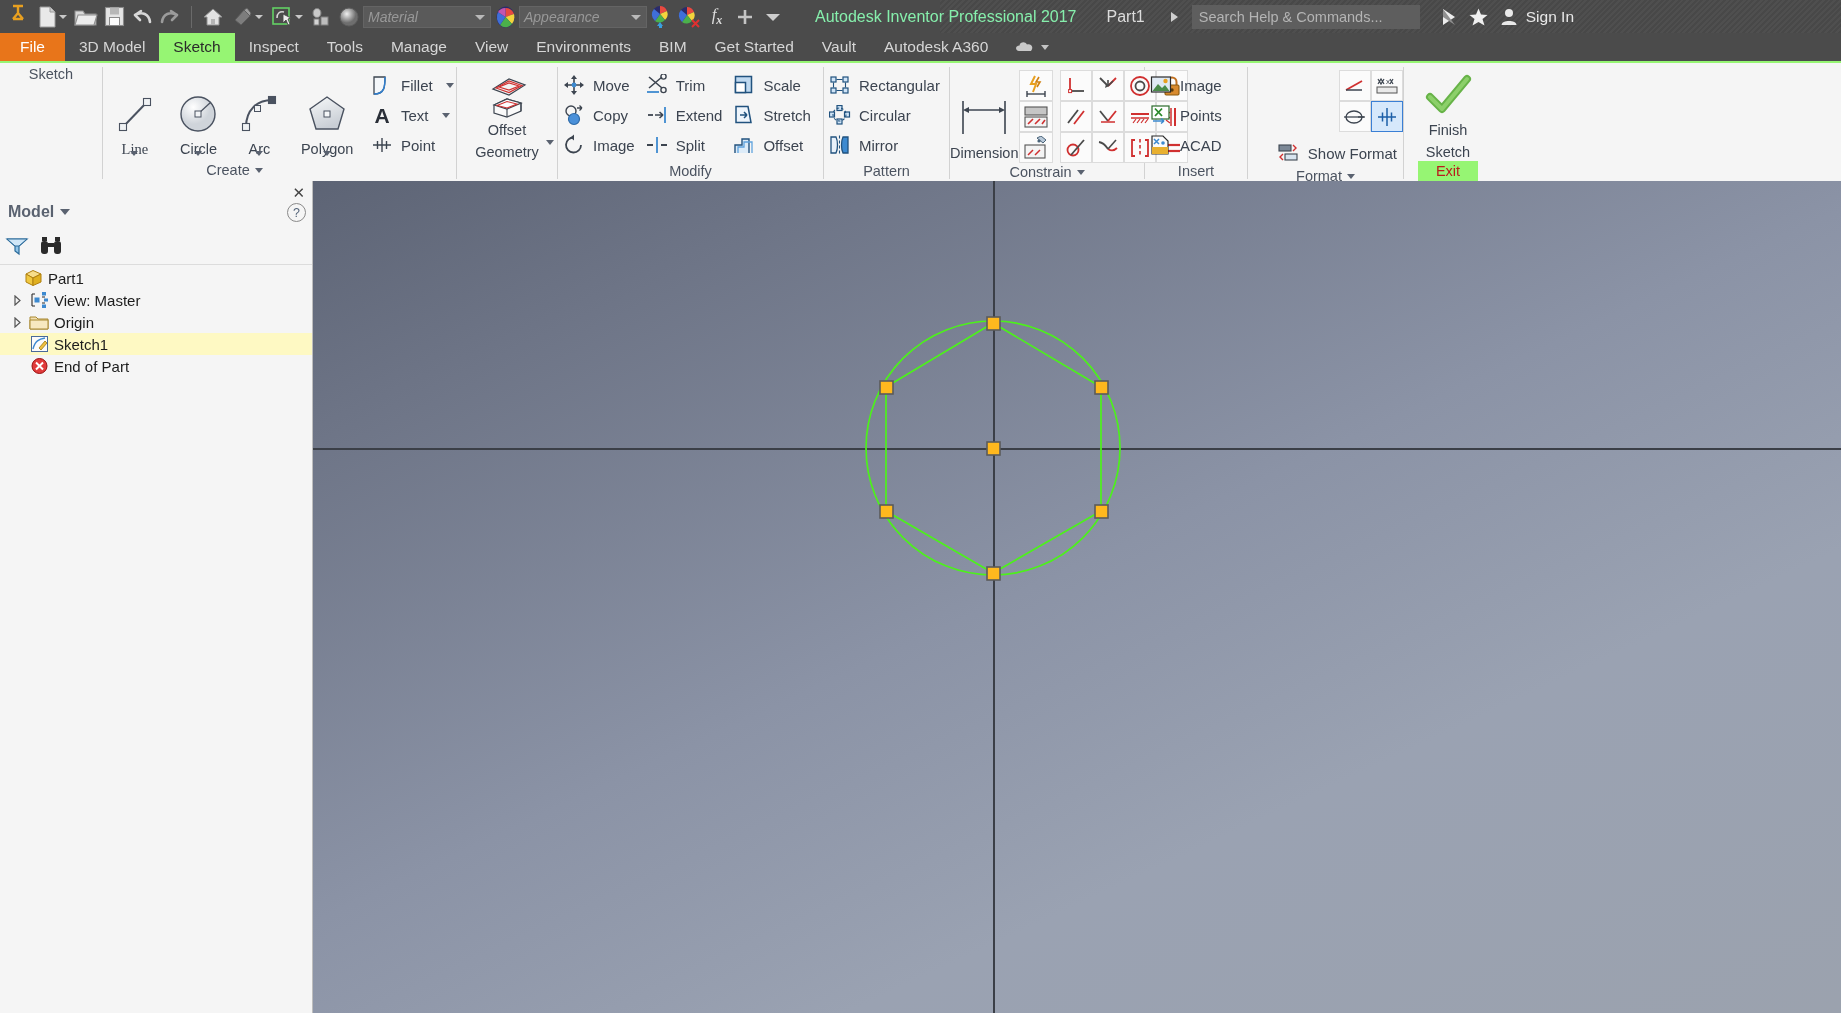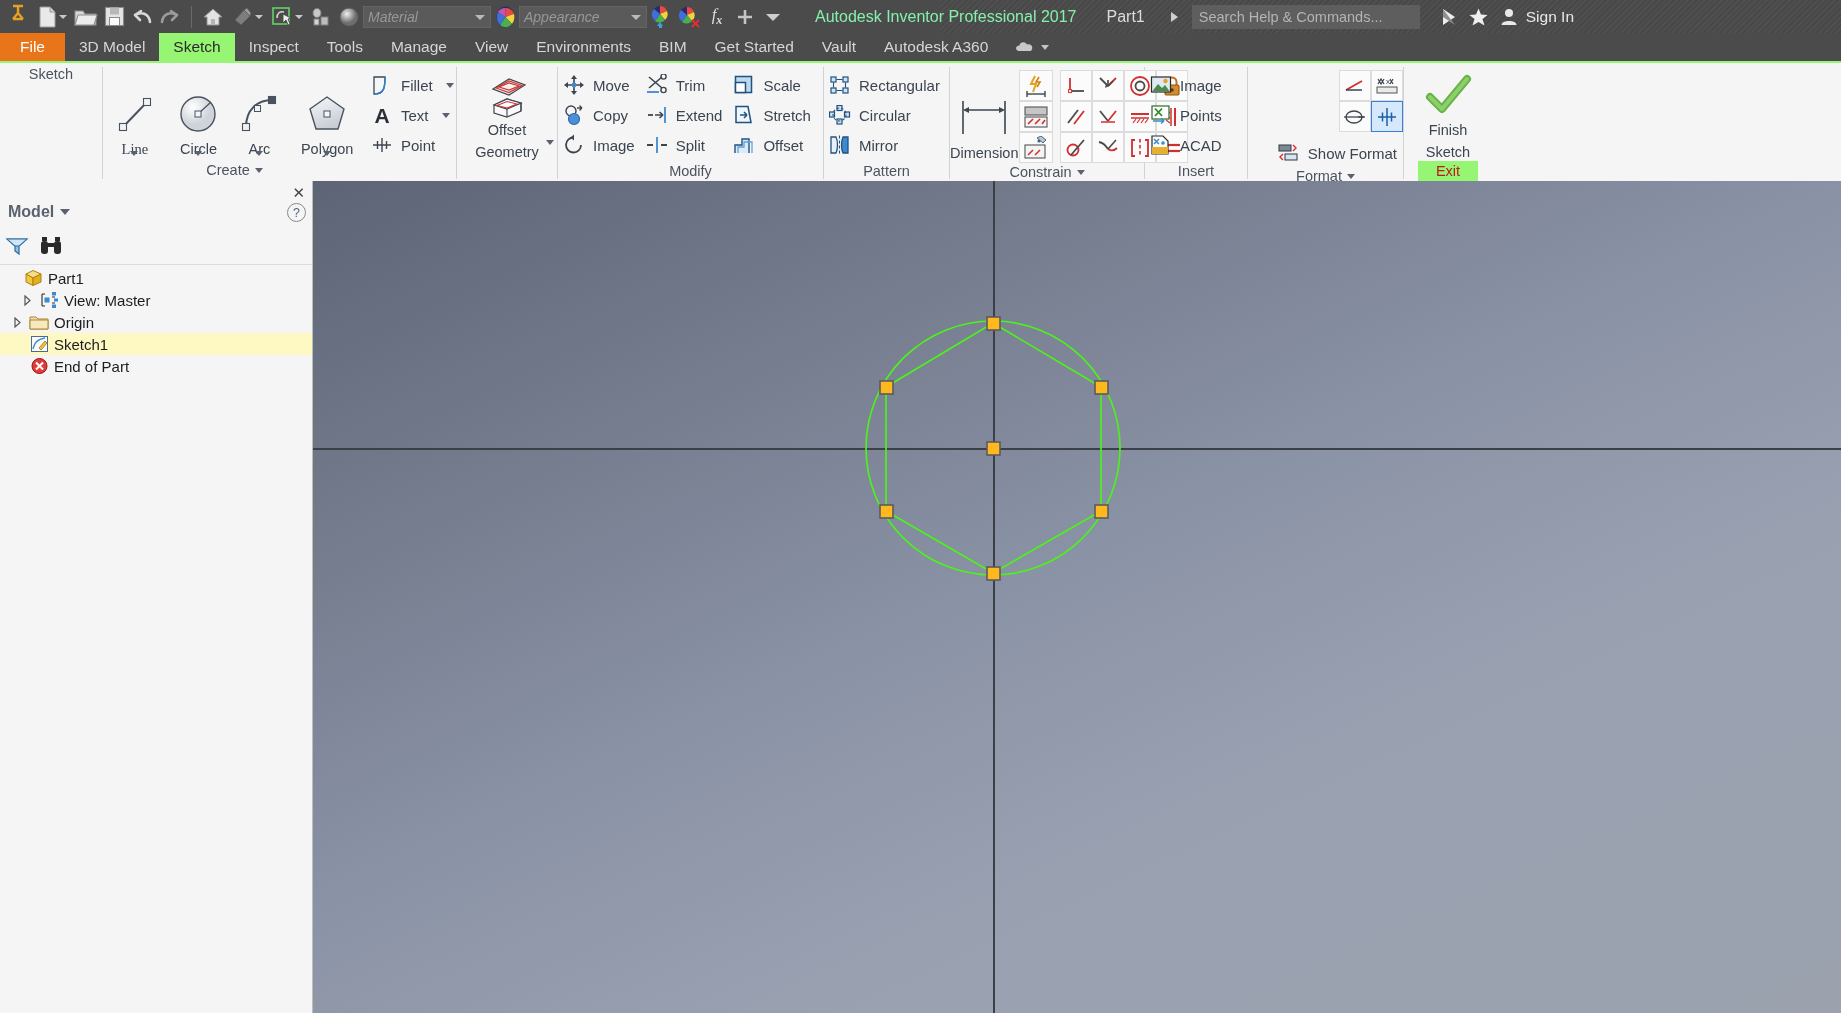--- a/index.html
+++ b/index.html
@@ -939,21 +939,21 @@
       <span class="tn-icon">
         <svg width="19" height="18" viewBox="0 0 19 18">
           <path d="M2 5 L9 1.5 L17 5 L9 9 Z" fill="#f7dd8a" stroke="#b08010" stroke-width="1"></path>
           <path d="M2 5 V13 L9 16.5 V9 Z" fill="#f0c840" stroke="#b08010" stroke-width="1"></path>
           <path d="M9 9 V16.5 L17 13 V5 Z" fill="#e0b020" stroke="#b08010" stroke-width="1"></path>
         </svg>
       </span>
       <span>Part1</span>
     </div>
 
-    <div class="tree-row" style="padding-left:20px;">
+    <div class="tree-row" style="padding-left:10px;">
       <span class="twisty">
         <svg width="9" height="11" viewBox="0 0 9 11">
             <path d="M2 1 L7 5.5 L2 10 Z" fill="none" stroke="#555" stroke-width="1.2"></path>
           </svg>
       </span>
       <span class="tn-icon">
         <svg width="20" height="18" viewBox="0 0 20 18">
           <path d="M3 3 V15 M3 3 H6 M3 15 H6 M16 6 H13 M16 12 H13" stroke="#2a2a2a" stroke-width="1.1" fill="none"></path>
           <rect x="5.5" y="6.5" width="5" height="5" fill="#3d8ad0"></rect>
           <rect x="13" y="1" width="4" height="3.5" fill="#3d8ad0"></rect>

